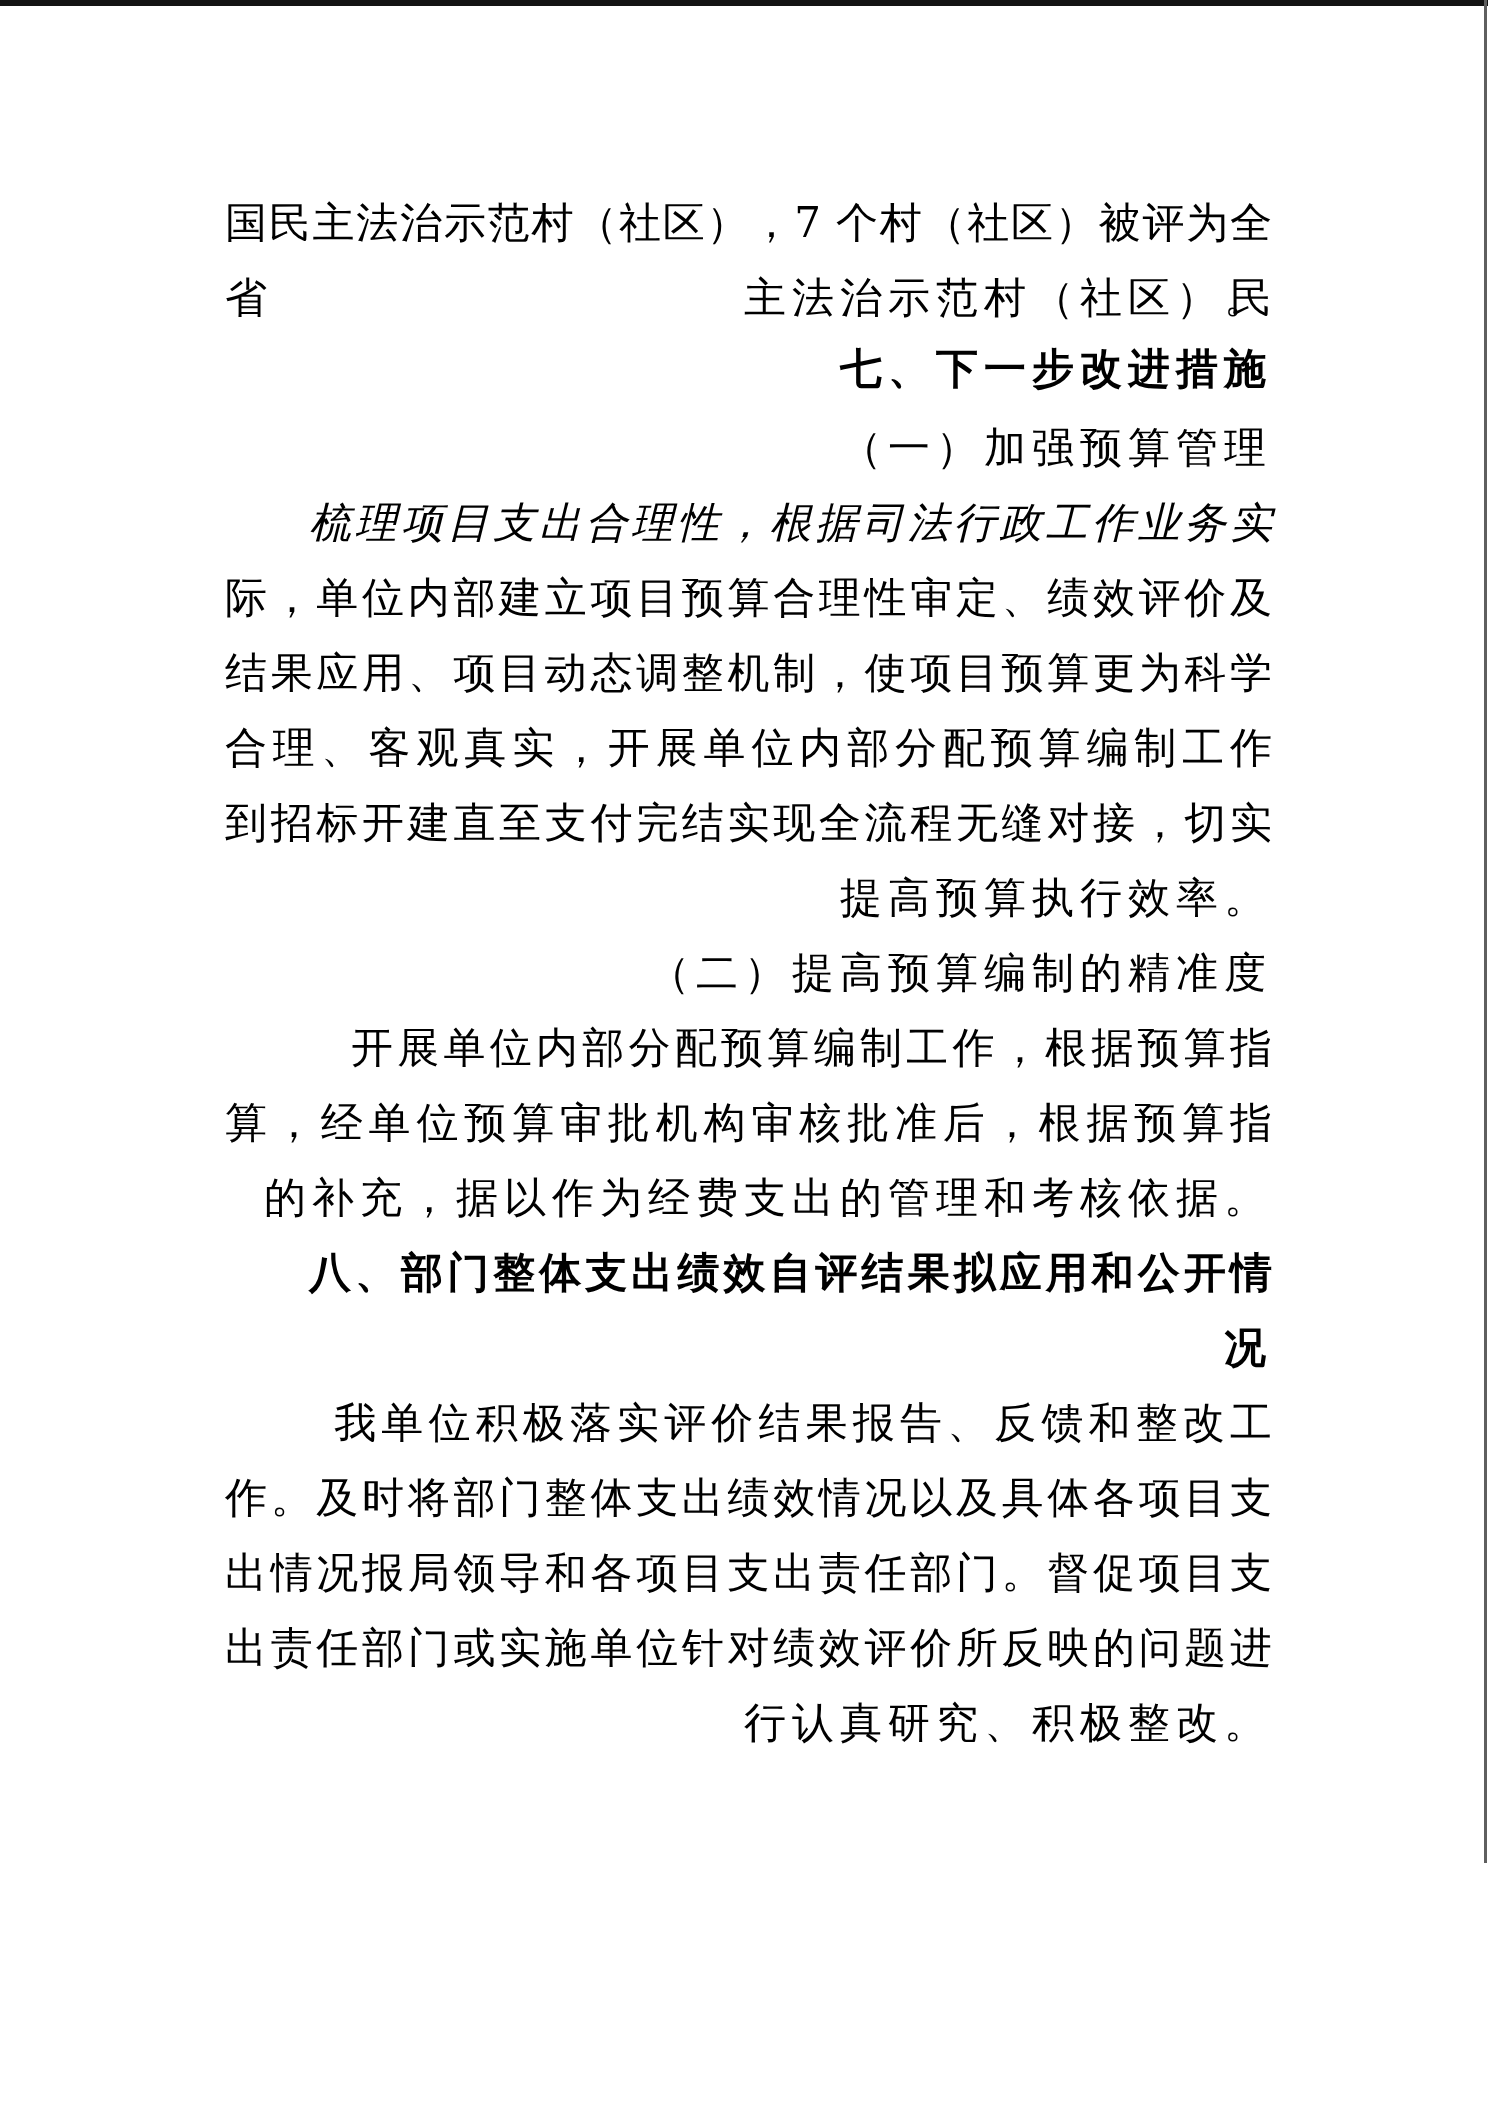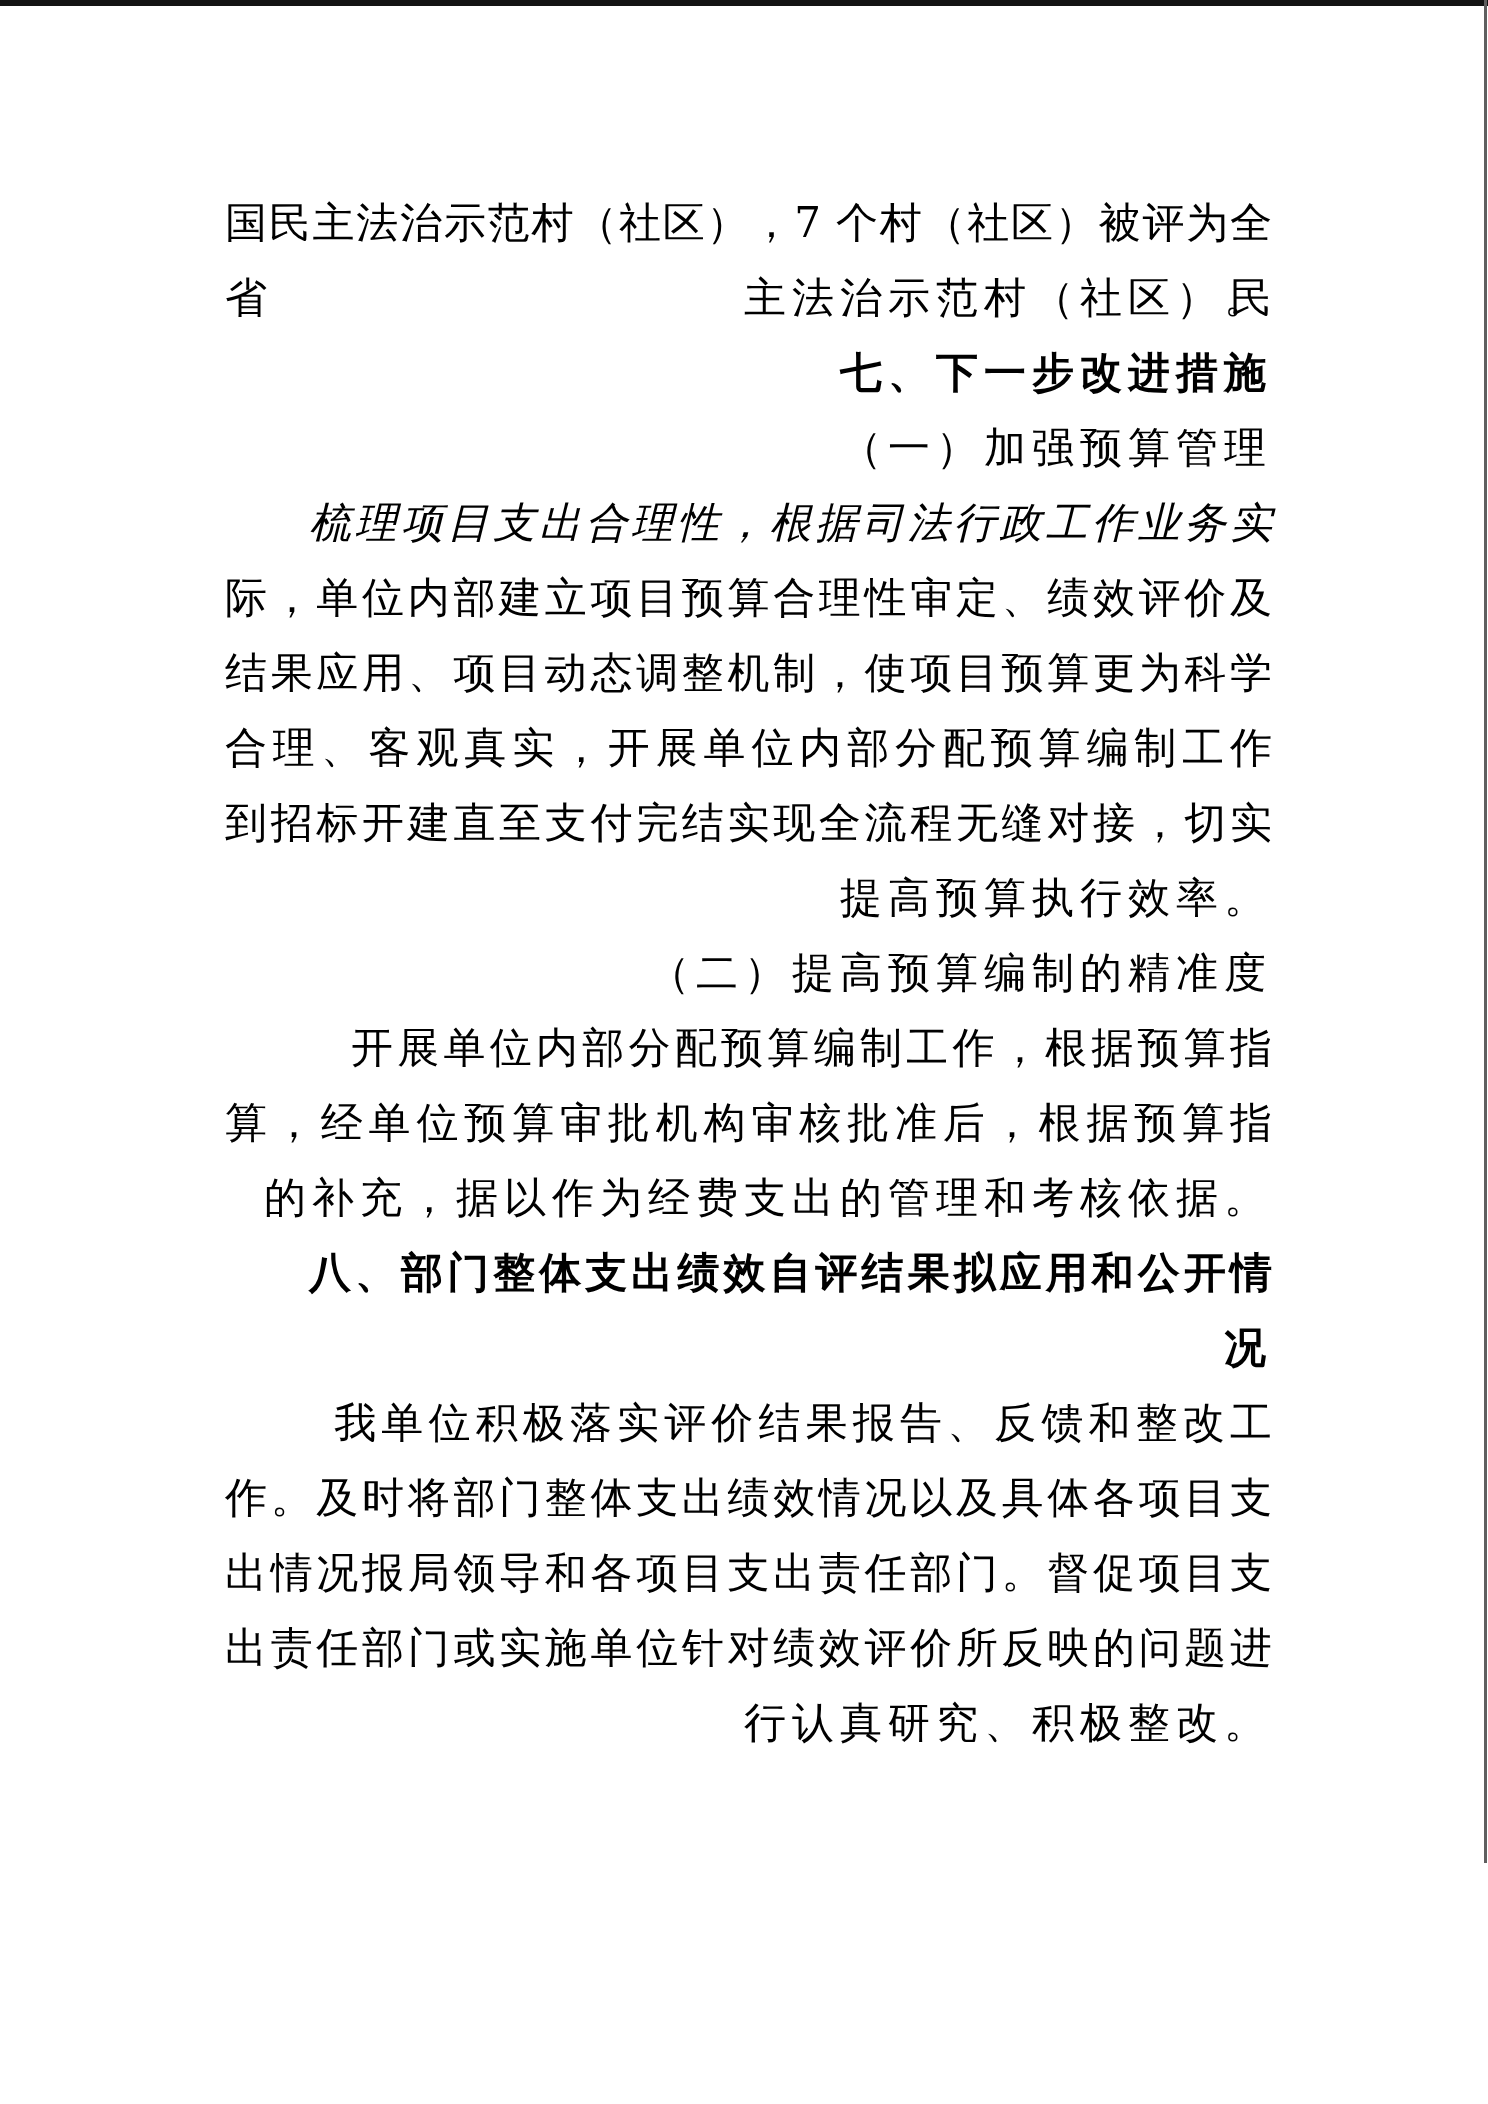--- a/index.html
+++ b/index.html
@@ -62,21 +62,21 @@
 </style>
 </head>
 <body>
 
 <div class="page">
   <div class="top-edge"></div>
   <div class="right-edge"></div>
   <div class="doc-body">
       <div class="text-line fill">国民主法治示范村（社区），7 个村（社区）被评为全省民</div>
       <div class="text-line end">主法治示范村（社区）。</div>
-      <div class="text-line bold end" style="text-indent: 2em;">七、下一步改进措施</div>
+      <div class="text-line bold end" style="text-indent: 2em; font-family: Liberation Mono, monospace;">七、下一步改进措施</div>
       <div class="text-line end" style="text-indent: 2em;">（一）加强预算管理</div>
       <div class="text-line fill" style="text-indent: 2em; font-style: italic;">梳理项目支出合理性，根据司法行政工作业务实</div>
       <div class="text-line fill">际，单位内部建立项目预算合理性审定、绩效评价及</div>
       <div class="text-line fill">结果应用、项目动态调整机制，使项目预算更为科学</div>
       <div class="text-line fill">合理、客观真实，开展单位内部分配预算编制工作</div>
       <div class="text-line fill">到招标开建直至支付完结实现全流程无缝对接，切实</div>
       <div class="text-line end">提高预算执行效率。</div>
       <div class="text-line end" style="text-indent: 2.8em;">（二）提高预算编制的精准度</div>
       <div class="text-line fill" style="text-indent: 3em;">开展单位内部分配预算编制工作，根据预算指</div>
       <div class="text-line fill">算，经单位预算审批机构审核批准后，根据预算指</div>

